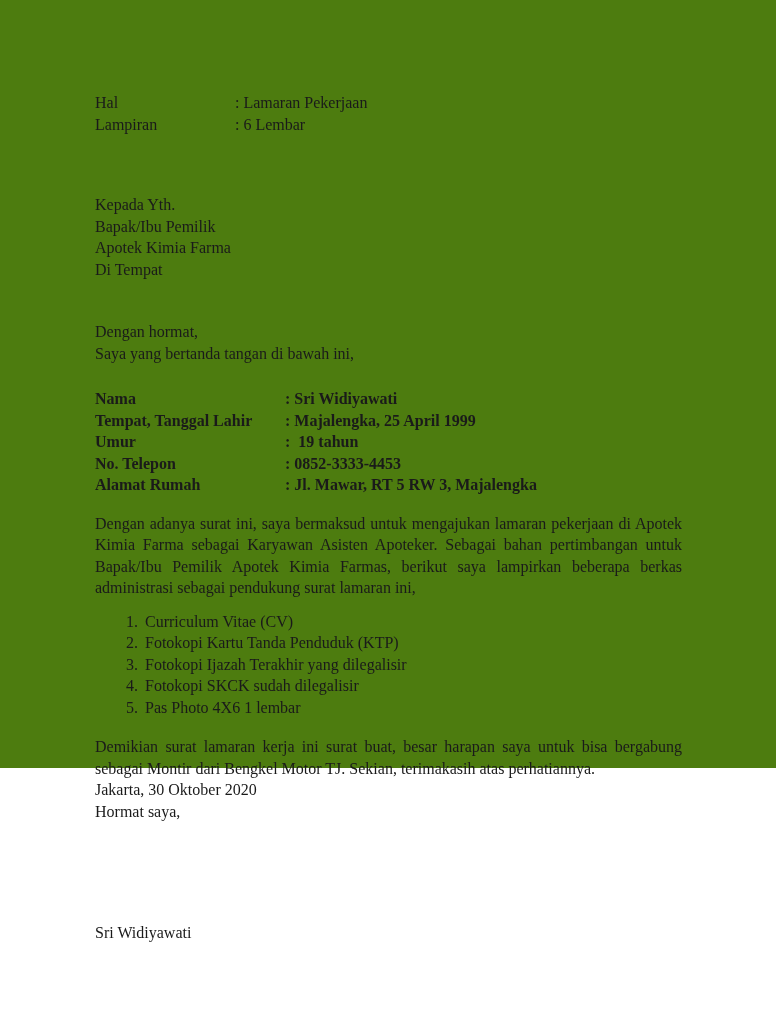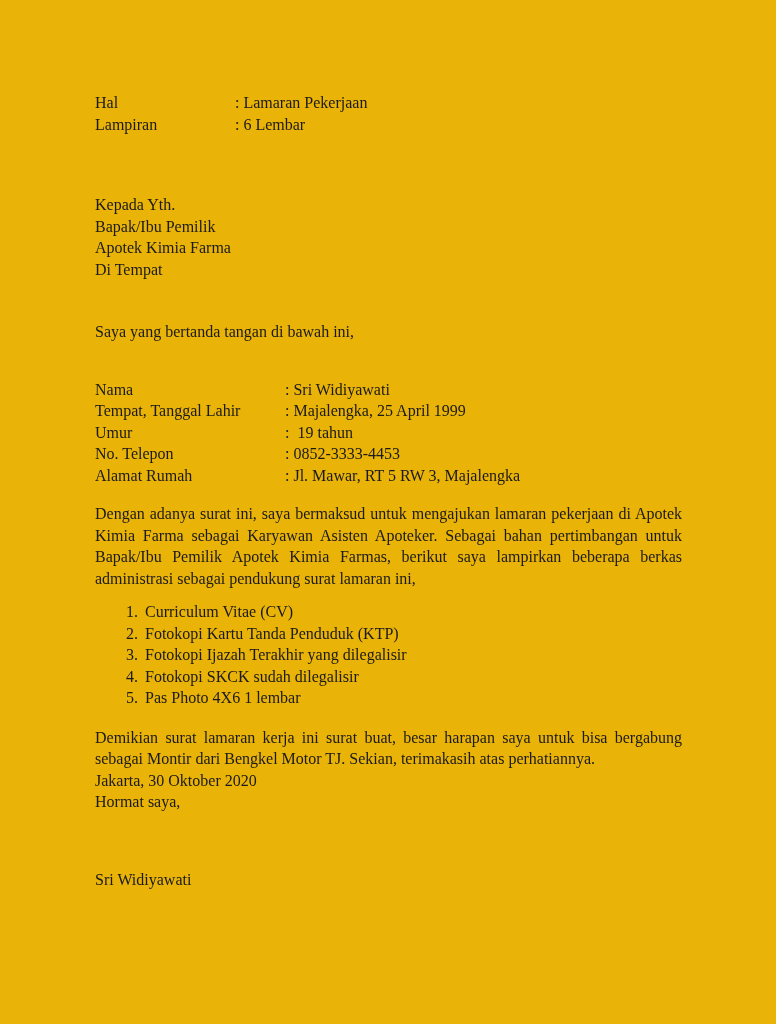--- a/index.html
+++ b/index.html
@@ -6,46 +6,46 @@
   html, body { background: #ffffff; }
   body {
     width: 776px;
     height: 1024px;
     font-family: "Liberation Serif", "DejaVu Serif", serif;
     color: #1a1a1a;
     overflow: hidden;
   }
   .page {
     width: 776px;
-    height: 1024px;
-    background: #eab308;
+    height: 768px;
+    background: #4d7c0f;
     padding: 92px 94px 0 95px;
     font-size: 16px;
     line-height: 21.5px;
   }
   .row { display: flex; }
   .lbl { flex: 0 0 auto; white-space: pre-wrap; }
   .hdr-lbl { width: 140px; }
   .data-lbl { width: 190px; }
   .val { white-space: pre-wrap; }
   .block-recipient { margin-top: 59px; }
   .block-salutation { margin-top: 41px; }
-  .block-data { margin-top: 36px; }
+  .block-data { margin-top: 24px; font-weight: bold; }
   .para { text-align: justify; }
   .block-body { margin-top: 17px; }
   .block-list { margin-top: 12px; }
   ol.attachments {
     list-style: decimal;
     padding-left: 47px;
     font-family: Liberation Serif, serif;
   }
   ol.attachments li { padding-left: 3px; }
   .block-closing { margin-top: 18px; }
   .block-date { }
-  .block-signature { margin-top: 56px; }
+  .block-signature { margin-top: 100px; }
 </style>
 </head>
 <body>
 
 <div class="page">
 
   <div class="block-header">
     <div class="row">
       <span class="lbl hdr-lbl">Hal</span>
       <span class="val">: Lamaran Pekerjaan</span>
@@ -57,20 +57,21 @@
   </div>
 
   <div class="block-recipient">
     <div>Kepada Yth.</div>
     <div>Bapak/Ibu Pemilik</div>
     <div>Apotek Kimia Farma</div>
     <div>Di Tempat</div>
   </div>
 
   <div class="block-salutation">
+    <div>Dengan hormat,</div>
     <div>Saya yang bertanda tangan di bawah ini,</div>
   </div>
 
   <div class="block-data">
     <div class="row">
       <span class="lbl data-lbl">Nama</span>
       <span class="val">: Sri Widiyawati</span>
     </div>
     <div class="row">
       <span class="lbl data-lbl">Tempat, Tanggal Lahir</span>

